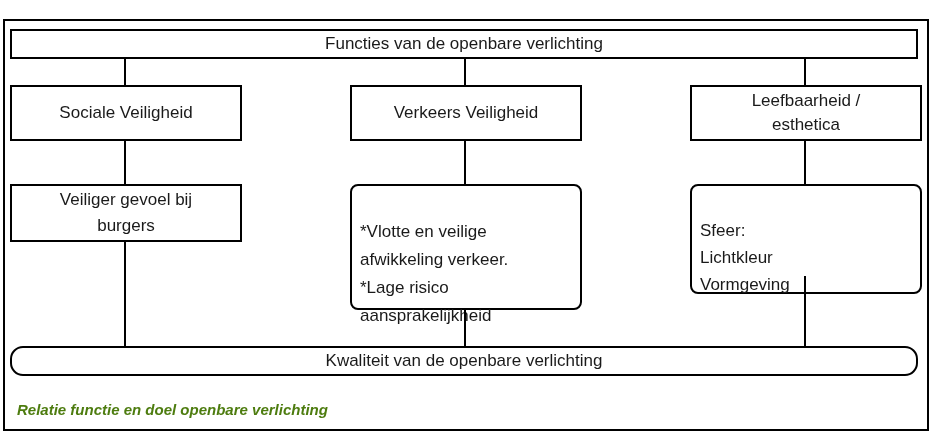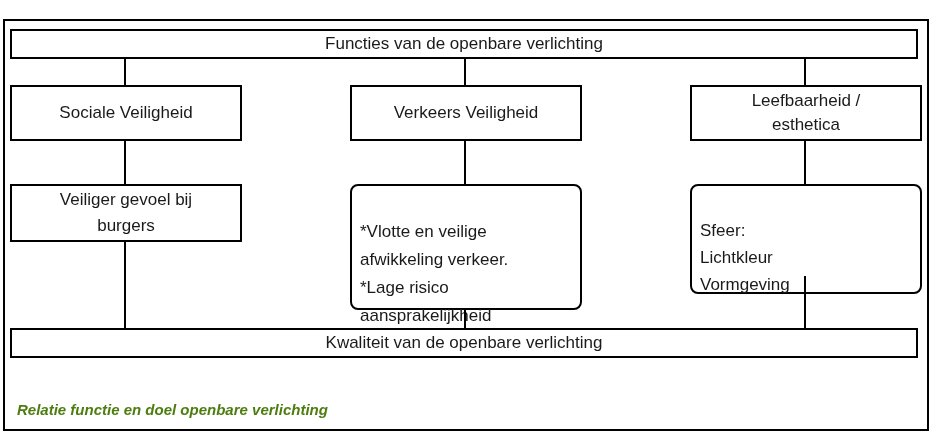--- a/index.html
+++ b/index.html
@@ -37,21 +37,21 @@
   .banner {
     left: 5px;
     width: 908px;
     height: 30px;
     display: flex;
     align-items: center;
     justify-content: center;
     text-align: center;
   }
   .banner.top-banner { top: 8px; }
-  .banner.bottom-banner { top: 307px; }
+  .banner.bottom-banner { top: 325px; border-radius: 13px; }
   .header-box {
     top: 64px;
     width: 232px;
     height: 56px;
     display: flex;
     align-items: center;
     justify-content: center;
     text-align: center;
     line-height: 24px;
   }

